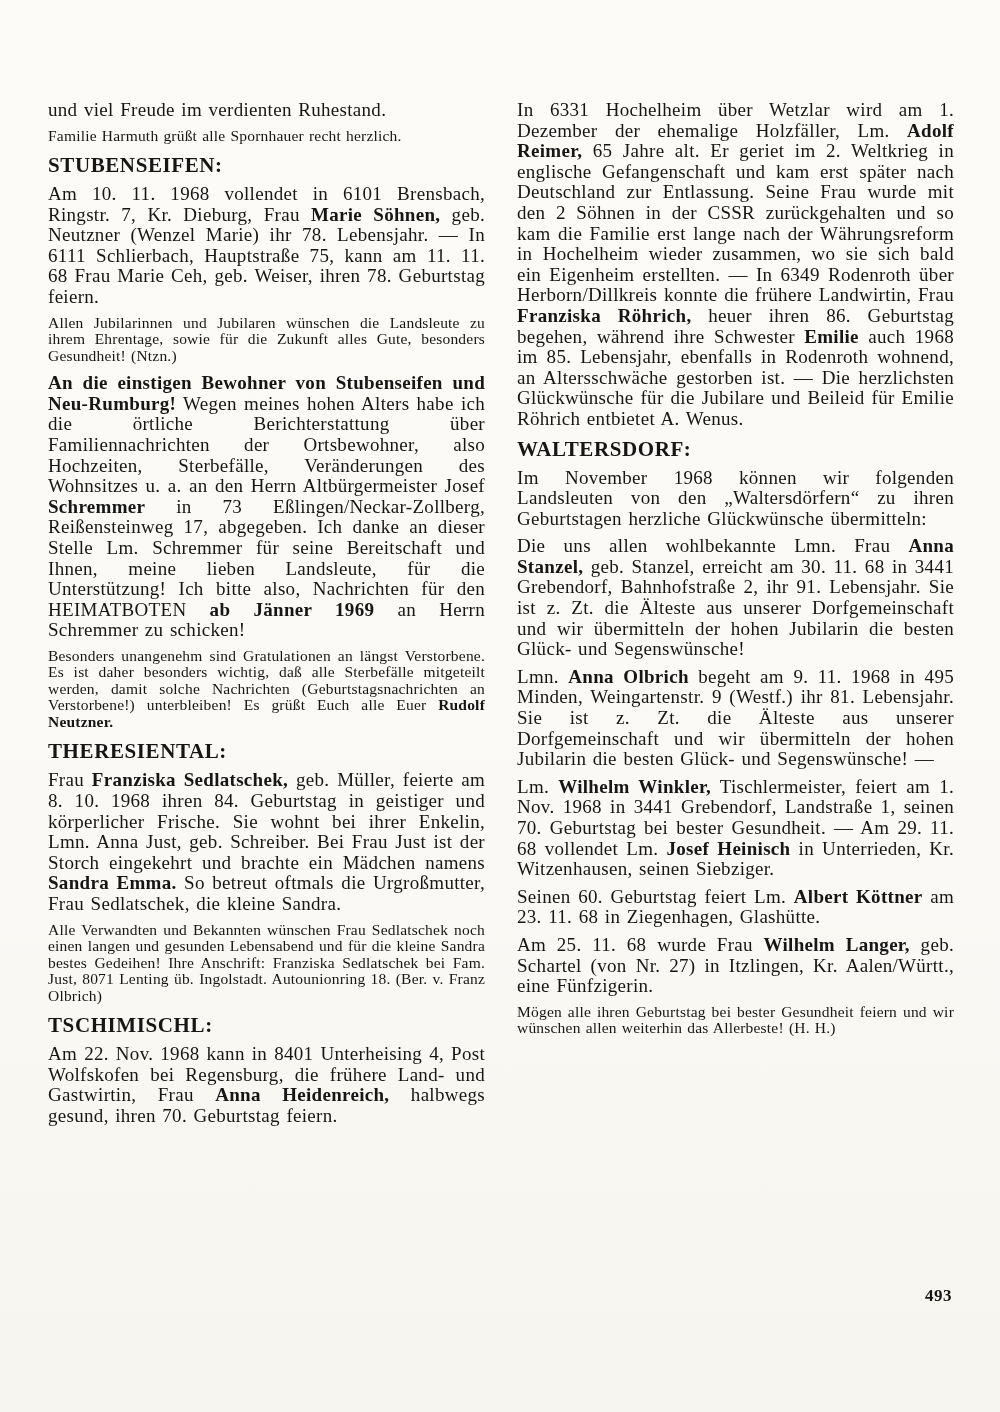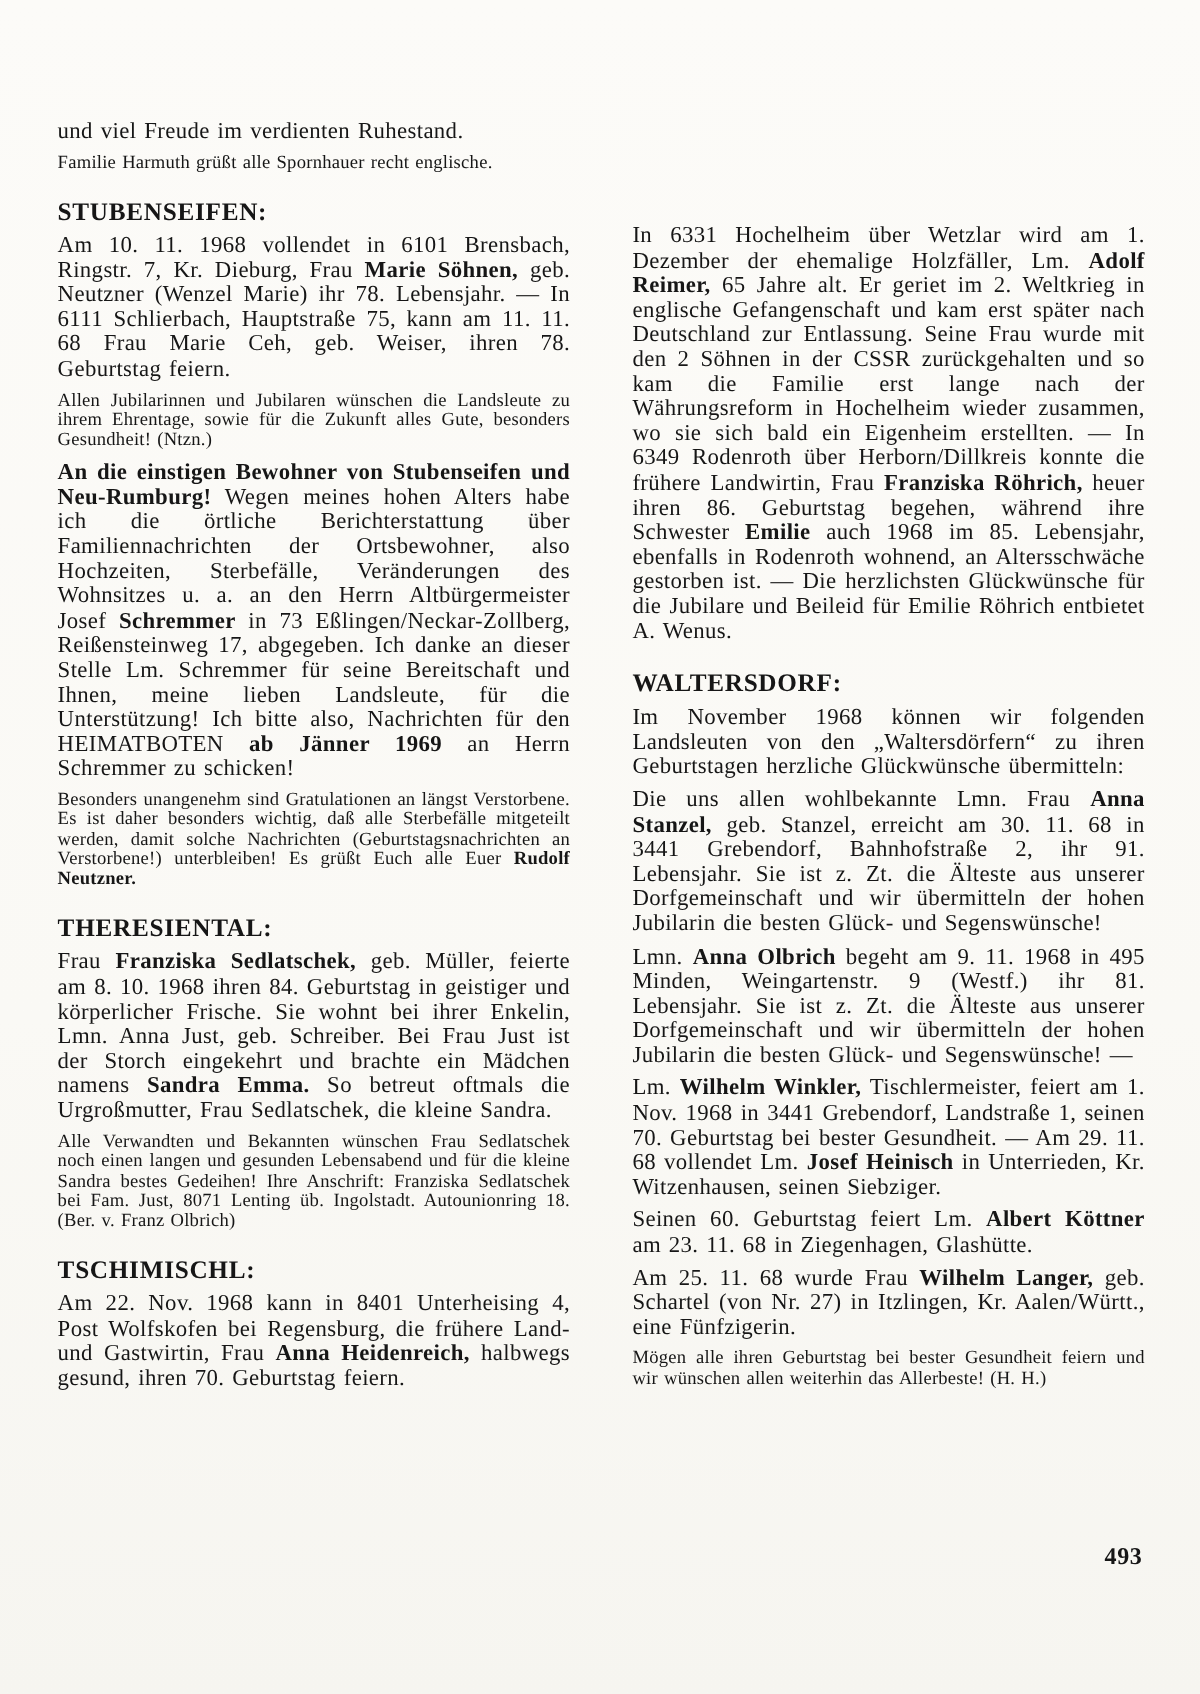--- a/index.html
+++ b/index.html
@@ -19,22 +19,21 @@
     background: linear-gradient(180deg, #fcfbf8 0%, #faf9f5 60%, #f6f5f0 100%);
     color: #161616;
     overflow: hidden;
   }
   .columns {
     position: absolute;
     left: 48px;
     top: 100px;
     width: 906px;
     display: flex;
-    gap: 52px;
-    align-items: flex-end;
+    gap: 32px;
   }
   .col {
     width: 437px;
   }
   .para {
     font-size: 19px;
     line-height: 20.6px;
     text-align: justify;
     margin: 0 0 7px 0;
     letter-spacing: 0.3px;
@@ -45,42 +44,42 @@
     line-height: 16.5px;
     text-align: justify;
     margin: 0 0 9px 0;
     letter-spacing: 0.2px;
     word-spacing: 1px;
   }
   .heading {
     font-size: 21px;
     line-height: 25px;
     font-weight: bold;
-    margin: 20px 0 6px 0;
+    margin: 7px 0 6px 0;
     letter-spacing: 0.6px;
   }
   b { font-weight: bold; }
   .page-number {
     position: absolute;
     top: 1286px;
     right: 48px;
-    font-size: 20px;
+    font-size: 17px;
     font-weight: bold;
     letter-spacing: 0.5px;
     font-family: Liberation Serif, serif;
   }
 </style>
 </head>
 <body>
 
 <div class="page">
   <div class="columns">
     <div class="col" id="col-left">
         <p class="para"><span>und viel Freude im verdienten Ruhestand.</span></p>
-        <p class="small"><span>Familie Harmuth grüßt alle Spornhauer recht englische.</span></p>
+        <p class="small"><span>Familie Harmuth grüßt alle Spornhauer recht herzlich.</span></p>
         <h2 class="heading"><span>STUBENSEIFEN:</span></h2>
         <p class="para"><span>Am 10. 11. 1968 vollendet in 6101 Brensbach, Ringstr. 7, Kr. Dieburg, Frau </span><b>Marie Söhnen,</b><span> geb. Neutzner (Wenzel Marie) ihr 78. Lebensjahr. — In 6111 Schlierbach, Hauptstraße 75, kann am 11. 11. 68 Frau Marie Ceh, geb. Weiser, ihren 78. Geburtstag feiern.</span></p>
         <p class="small"><span>Allen Jubilarinnen und Jubilaren wünschen die Landsleute zu ihrem Ehrentage, sowie für die Zukunft alles Gute, besonders Gesundheit! (Ntzn.)</span></p>
         <p class="para"><b>An die einstigen Bewohner von Stubenseifen und Neu-Rumburg!</b><span> Wegen meines hohen Alters habe ich die örtliche Berichterstattung über Familiennachrichten der Ortsbewohner, also Hochzeiten, Sterbefälle, Veränderungen des Wohnsitzes u. a. an den Herrn Altbürgermeister Josef </span><b>Schremmer</b><span> in 73 Eßlingen/Neckar-Zollberg, Reißensteinweg 17, abgegeben. Ich danke an dieser Stelle Lm. Schremmer für seine Bereitschaft und Ihnen, meine lieben Landsleute, für die Unterstützung! Ich bitte also, Nachrichten für den HEIMATBOTEN </span><b>ab Jänner 1969</b><span> an Herrn Schremmer zu schicken!</span></p>
         <p class="small"><span>Besonders unangenehm sind Gratulationen an längst Verstorbene. Es ist daher besonders wichtig, daß alle Sterbefälle mitgeteilt werden, damit solche Nachrichten (Geburtstagsnachrichten an Verstorbene!) unterbleiben! Es grüßt Euch alle Euer </span><b>Rudolf Neutzner.</b></p>
         <h2 class="heading"><span>THERESIENTAL:</span></h2>
         <p class="para"><span>Frau </span><b>Franziska Sedlatschek,</b><span> geb. Müller, feierte am 8. 10. 1968 ihren 84. Geburtstag in geistiger und körperlicher Frische. Sie wohnt bei ihrer Enkelin, Lmn. Anna Just, geb. Schreiber. Bei Frau Just ist der Storch eingekehrt und brachte ein Mädchen namens </span><b>Sandra Emma.</b><span> So betreut oftmals die Urgroßmutter, Frau Sedlatschek, die kleine Sandra.</span></p>
         <p class="small"><span>Alle Verwandten und Bekannten wünschen Frau Sedlatschek noch einen langen und gesunden Lebensabend und für die kleine Sandra bestes Gedeihen! Ihre Anschrift: Franziska Sedlatschek bei Fam. Just, 8071 Lenting üb. Ingolstadt. Autounionring 18. (Ber. v. Franz Olbrich)</span></p>
         <h2 class="heading"><span>TSCHIMISCHL:</span></h2>
         <p class="para"><span>Am 22. Nov. 1968 kann in 8401 Unterheising 4, Post Wolfskofen bei Regensburg, die frühere Land- und Gastwirtin, Frau </span><b>Anna Heidenreich,</b><span> halbwegs gesund, ihren 70. Geburtstag feiern.</span></p>

